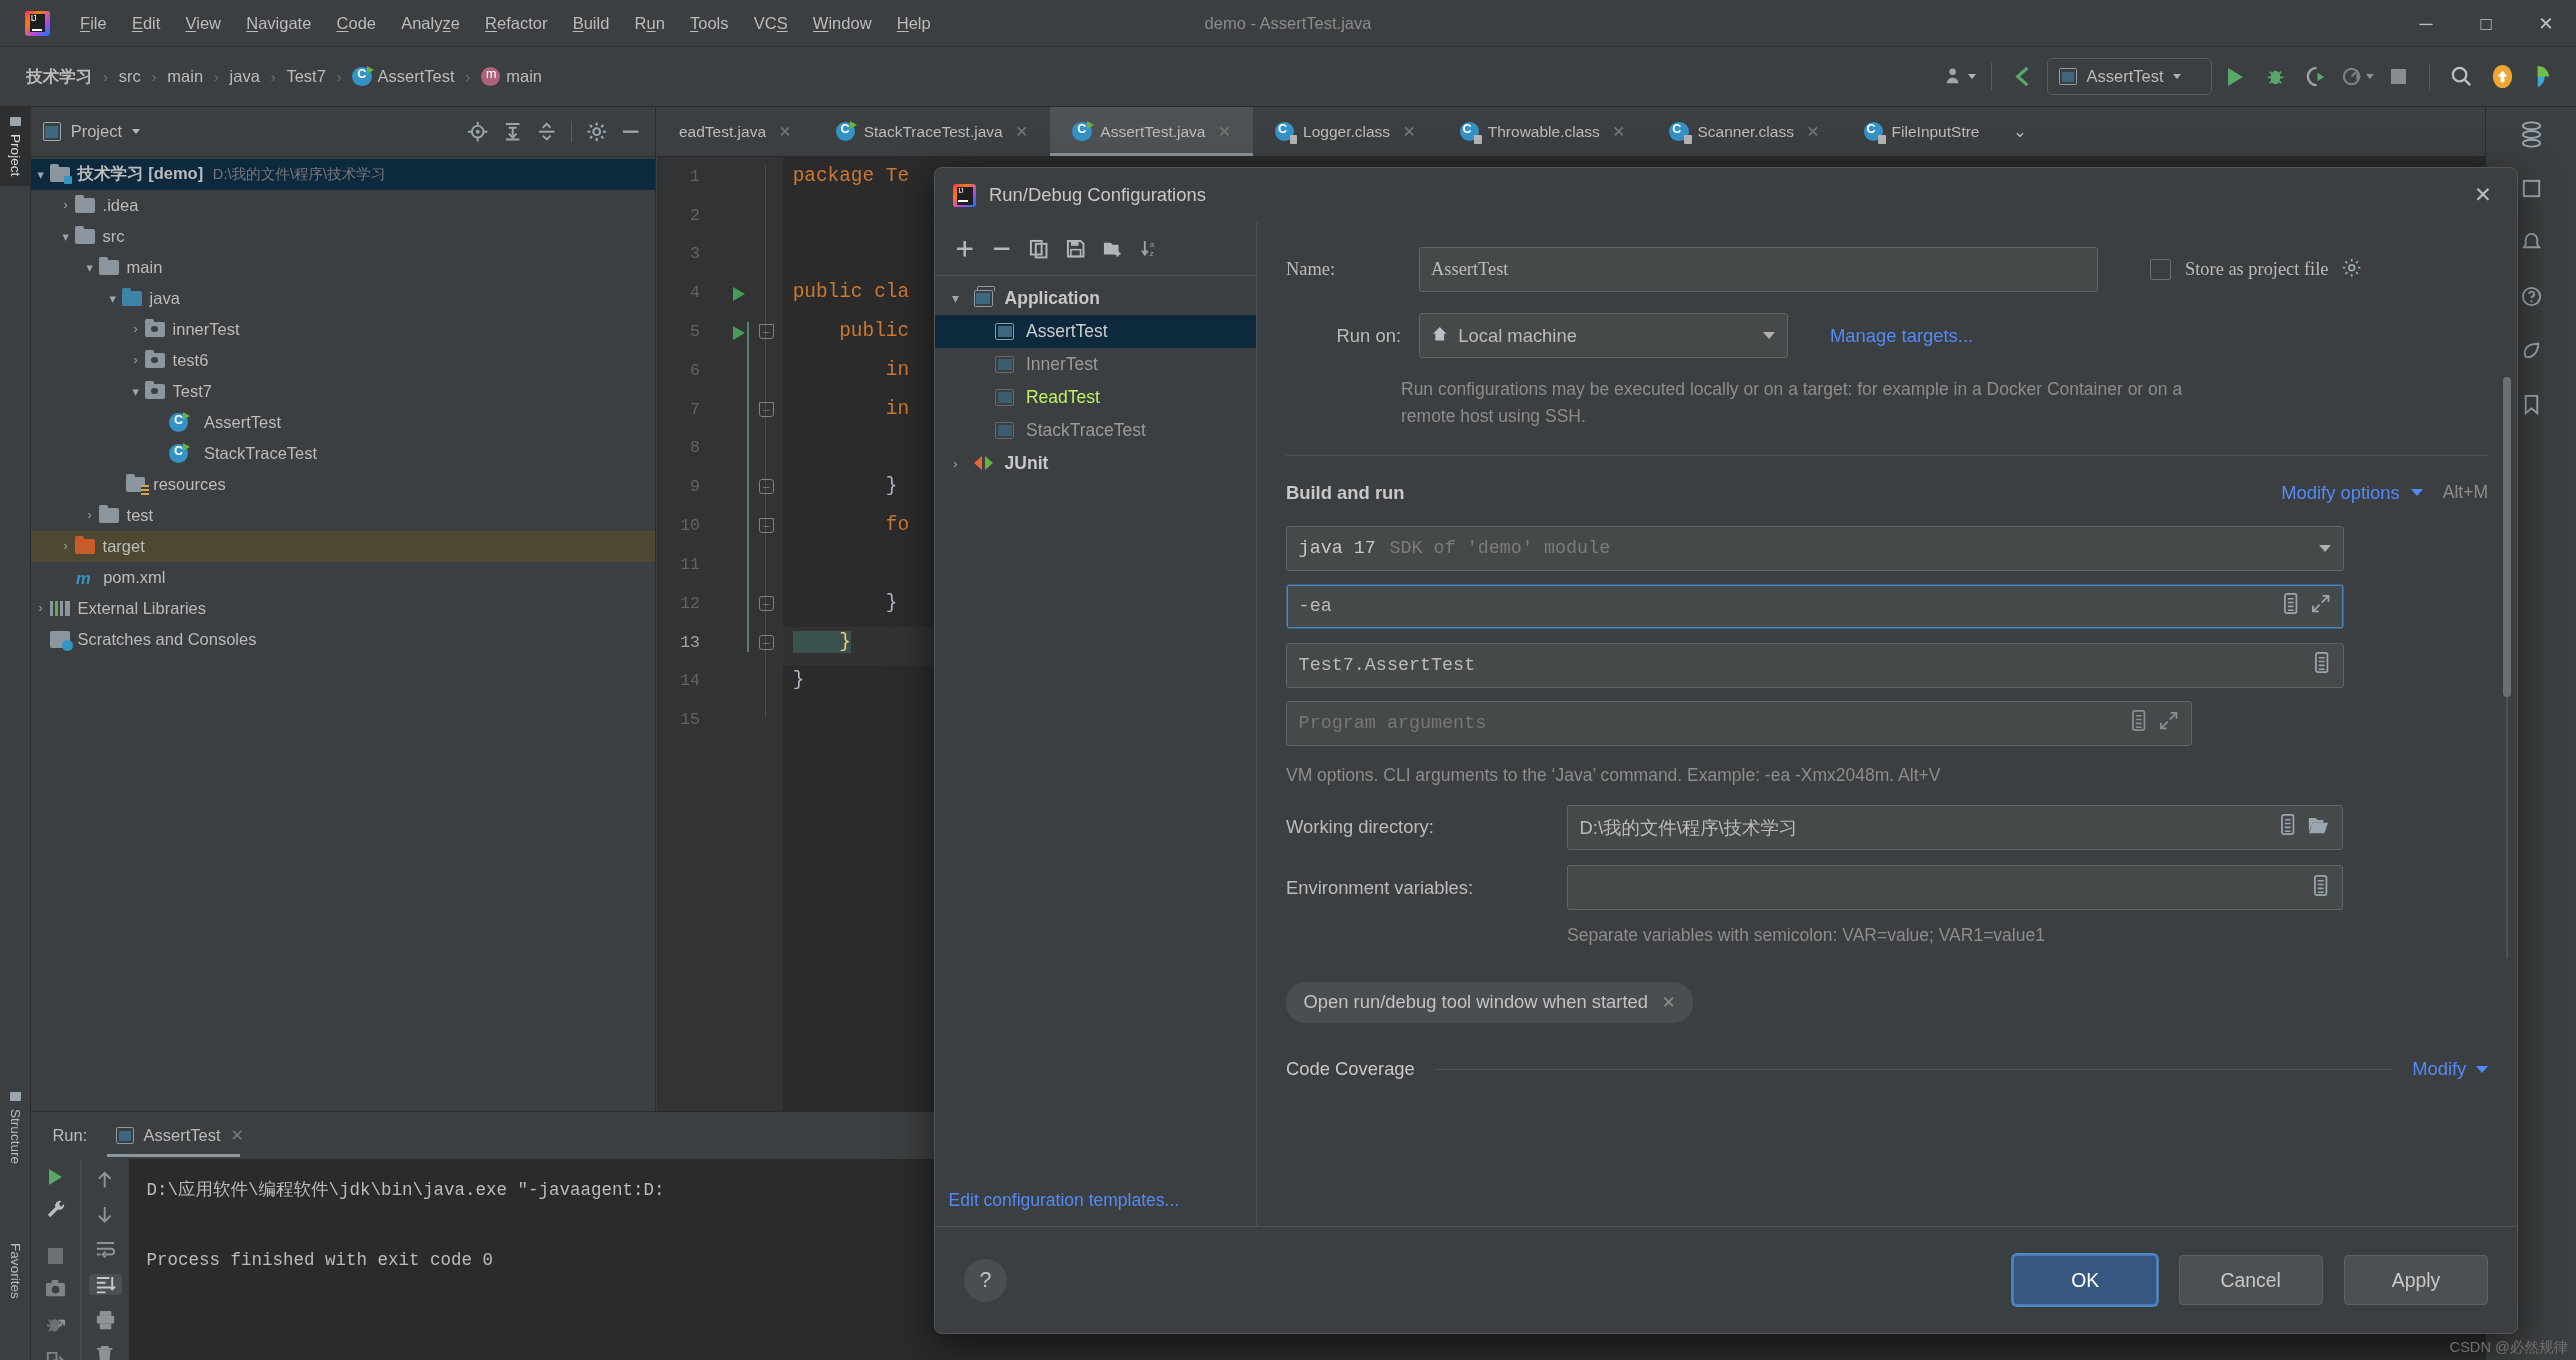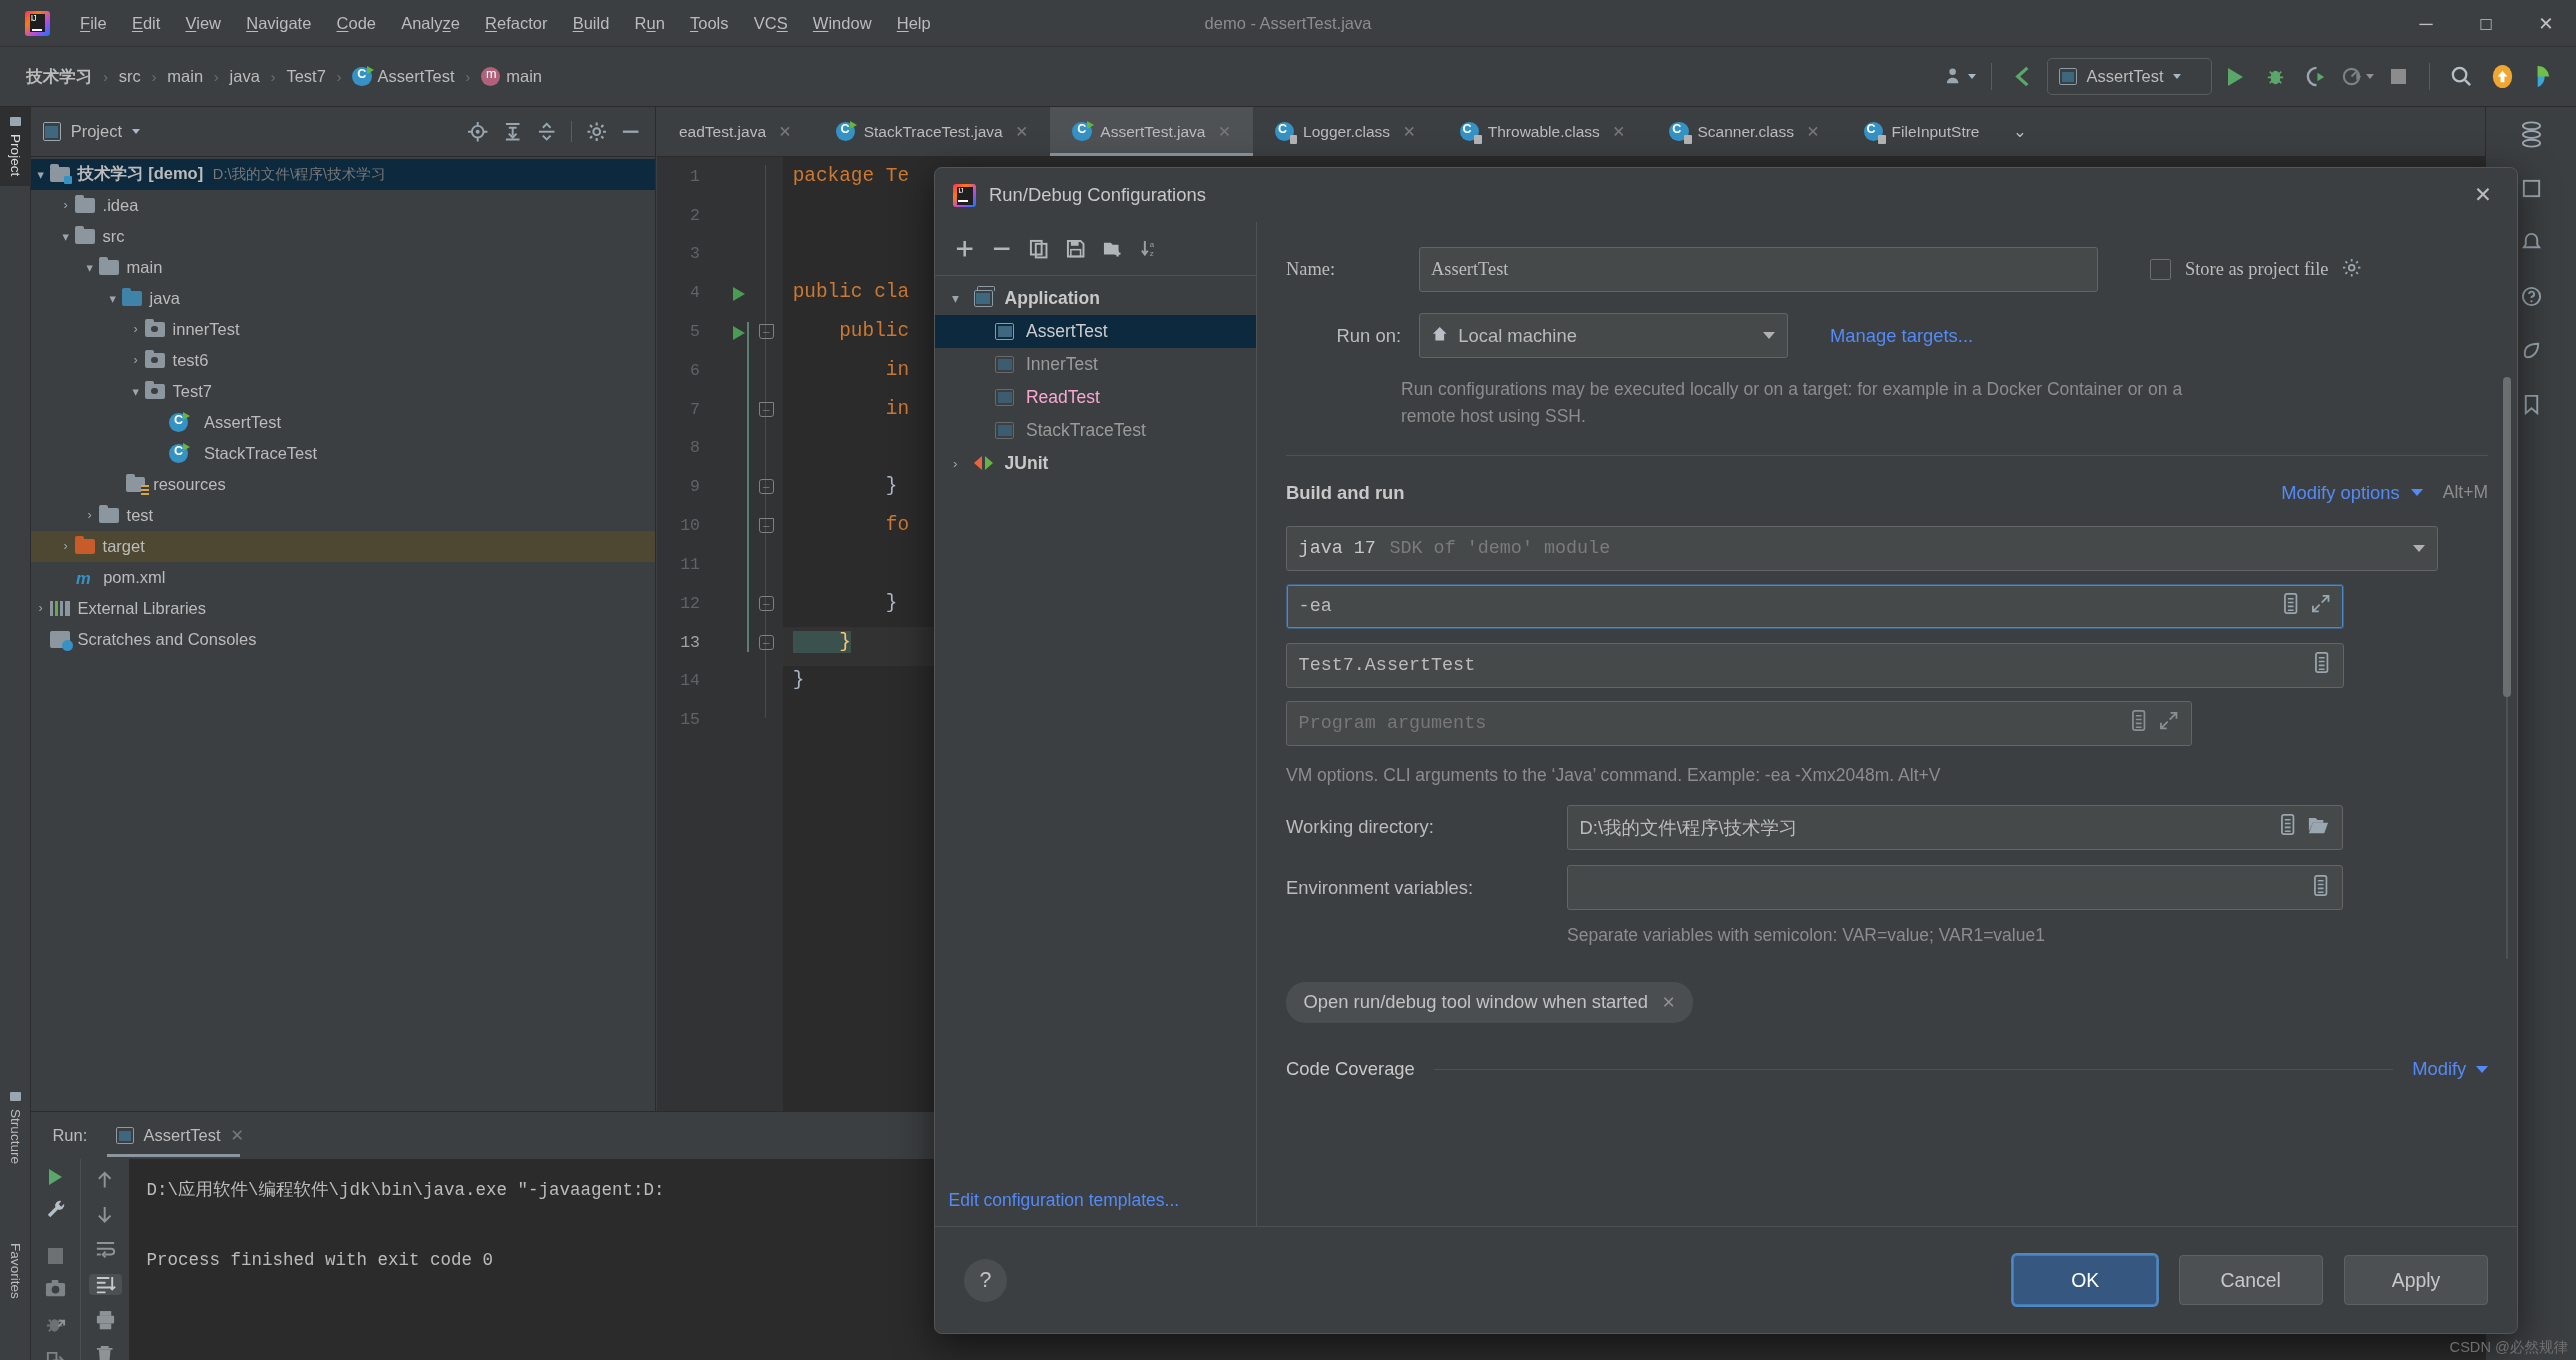--- a/index.html
+++ b/index.html
@@ -784,21 +784,21 @@
         <div class="crow sel" style="padding-left:60px">
           <span class="cfgico"></span>
           <span style="color:#cccccc">AssertTest</span>
         </div>
         <div class="crow" style="padding-left:60px">
           <span class="cfgico dim"></span>
           <span style="color:#9a9a9a">InnerTest</span>
         </div>
         <div class="crow" style="padding-left:60px">
           <span class="cfgico dim"></span>
-          <span style="color:#f9a8d4">ReadTest</span>
+          <span style="color:#bef264">ReadTest</span>
         </div>
         <div class="crow" style="padding-left:60px">
           <span class="cfgico dim"></span>
           <span style="color:#9a9a9a">StackTraceTest</span>
         </div>
         <div class="crow">
           <span class="carr">›</span>
           <span class="junit-ico"></span>
           <span style="font-weight:bold;color:#c8c8c8">JUnit</span>
         </div>
@@ -852,21 +852,21 @@
       <div class="rowf" style="margin-top:23px;">
         <div class="sect-title">Build and run</div>
         <div style="margin-left:auto;display:flex;align-items:center;gap:11.6px">
           <span class="link">Modify options</span>
           <span class="dd-arrow" style="border-top-color:#548af7"></span>
           <span class="hint" style="margin-left:7.8px">Alt+M</span>
         </div>
       </div>
 
       <div class="rowf" style="margin-top:19.4px;">
-        <div class="inp mono" style="width:1152px">
+        <div class="inp mono" style="width:1058px">
           <span style="color:#c8c8c8">java 17</span>
           <span style="color:#7b7b7b;margin-left:13.6px">SDK of 'demo' module</span>
           <span class="inp-ico">
               <span class="dd-arrow"></span>
             </span>
         </div>
       </div>
 
       <div class="rowf" style="margin-top:13.6px;">
         <div class="inp mono focus" style="width:1058px">

